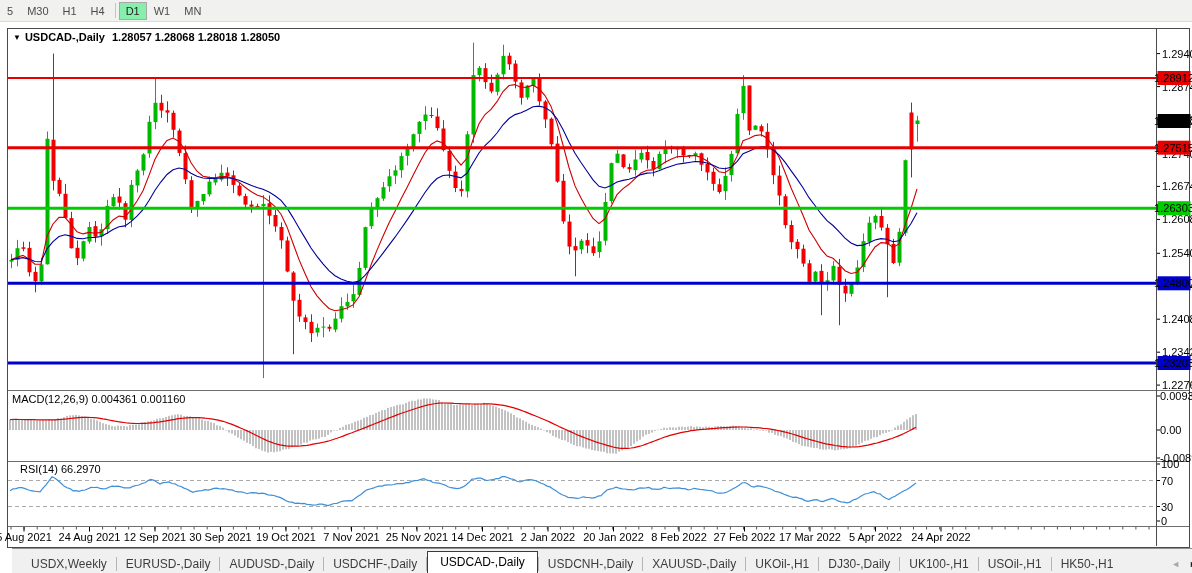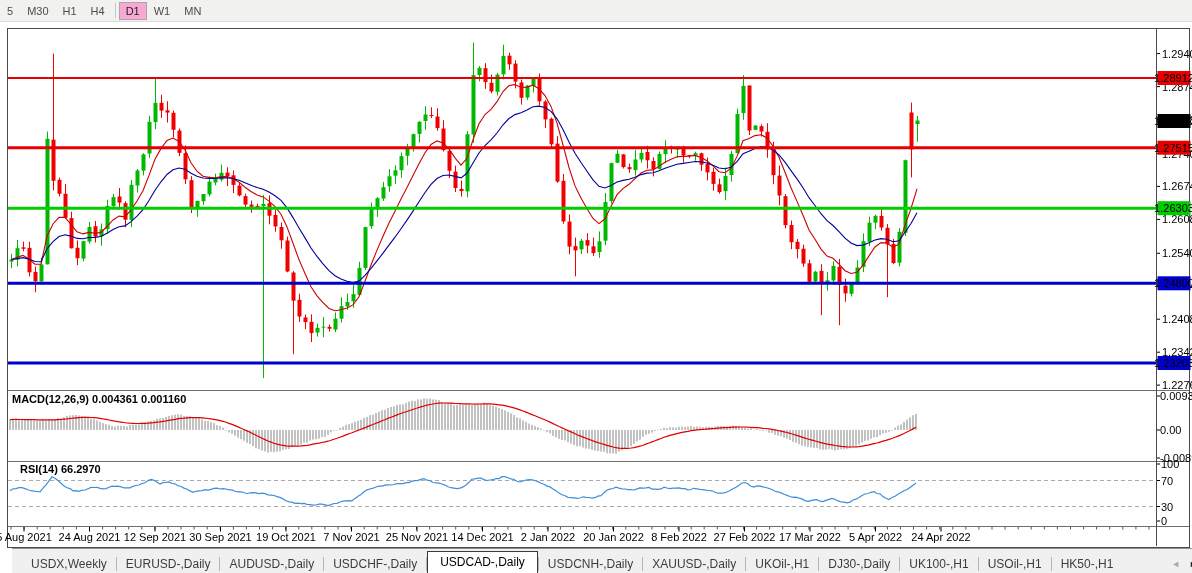--- a/index.html
+++ b/index.html
@@ -1,26 +1,26 @@
 <!DOCTYPE html>
 <html><head>
 <meta charset="utf-8">
 <style>
   html,body{margin:0;padding:0;background:#fff;width:1192px;height:573px;overflow:hidden;}
   #app{position:relative;width:1192px;height:573px;font-family:"Liberation Sans",sans-serif;background:#fff;}
   svg text{font-family:"Liberation Sans",sans-serif;fill:#000;}
   
   #toolbar{position:absolute;top:0;left:0;width:100%;height:22px;background:#f1f1f0;border-bottom:1px solid #dadada;display:flex;align-items:center;z-index:3;box-sizing:border-box;}
   .tfbtn{font-size:11px;color:#4c4c4c;padding:3px 7px;cursor:default;}
-  .tfbtn.active{background:#f9a8d4;border:1px solid #a8a8a8;padding:2px 6px;color:#222;}
+  .tfbtn.active{background:#86efac;border:1px solid #a8a8a8;padding:2px 6px;color:#222;}
   .tbsep{width:1px;height:15px;background:#c6c6c6;margin:0 3px;}
   
   #chartsvg{position:absolute;top:0;left:0;z-index:1;}
   
-  .overlay{position:absolute;z-index:2;font-size:11px;color:#000;white-space:nowrap;font-weight:bold;}
+  .overlay{position:absolute;z-index:2;font-size:11px;color:#000;white-space:nowrap;}
   #title{left:13px;top:31px;font-weight:bold;}
   #title .caret{font-size:8px;vertical-align:1px;margin-right:4px;}
   #title .vals{margin-left:7px;}
   #macdlabel{left:12px;top:393px;}
   #rsilabel{left:20px;top:463px;}
   
   #tabbar{position:absolute;left:12px;top:548px;width:100%;height:31px;background:#f0f0f0;border-top:1px solid #8f8f8f;display:flex;align-items:center;padding-left:10px;box-sizing:border-box;z-index:3;}
   .tab{font-size:12px;color:#3d3d3d;padding:3px 9px;cursor:default;white-space:nowrap;}
   .tab.active{background:#fff;border:1px solid #3a3a3a;border-bottom:1px solid #fff;color:#000;padding:3px 12px 5px;margin-top:-3px;}
   .tabsep{width:1px;height:14px;background:#b5b5b5;}
@@ -854,20 +854,23 @@
         <text x="744.5" y="541" font-size="11" text-anchor="middle">27 Feb 2022</text>
         <line x1="810" y1="527" x2="810" y2="531.5" stroke="#000"></line>
         <text x="810" y="541" font-size="11" text-anchor="middle">17 Mar 2022</text>
         <line x1="875.5" y1="527" x2="875.5" y2="531.5" stroke="#000"></line>
         <text x="875.5" y="541" font-size="11" text-anchor="middle">5 Apr 2022</text>
         <line x1="941" y1="527" x2="941" y2="531.5" stroke="#000"></line>
         <text x="941" y="541" font-size="11" text-anchor="middle">24 Apr 2022</text>
       </g>
     </svg>
 
+  <div class="overlay" id="title">
+    <span class="caret">▼</span><span>USDCAD-,Daily</span><span class="vals">1.28057 1.28068 1.28018 1.28050</span>
+  </div>
   <div class="overlay" id="macdlabel">MACD(12,26,9) 0.004361 0.001160</div>
   <div class="overlay" id="rsilabel">RSI(14) 66.2970</div>
 
   <div id="tabbar">
       <span class="tab">USDX,Weekly</span>
       <div class="tabsep"></div>
       <span class="tab">EURUSD-,Daily</span>
       <div class="tabsep"></div>
       <span class="tab">AUDUSD-,Daily</span>
       <div class="tabsep"></div>

